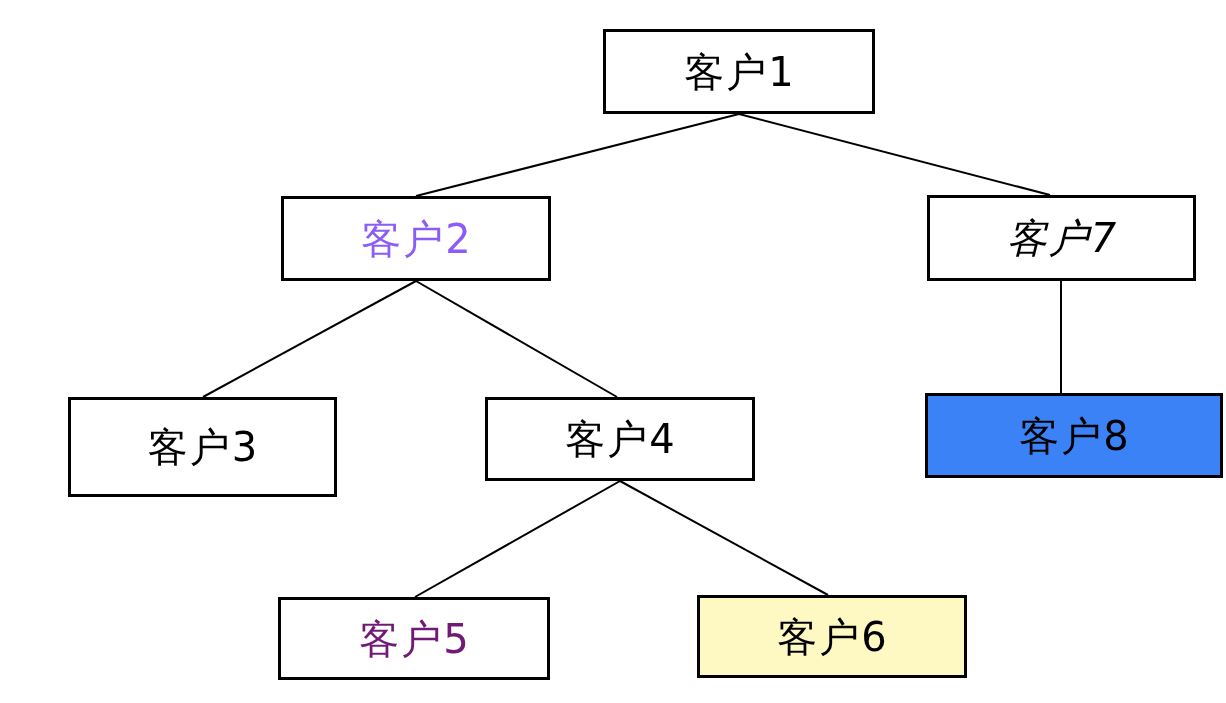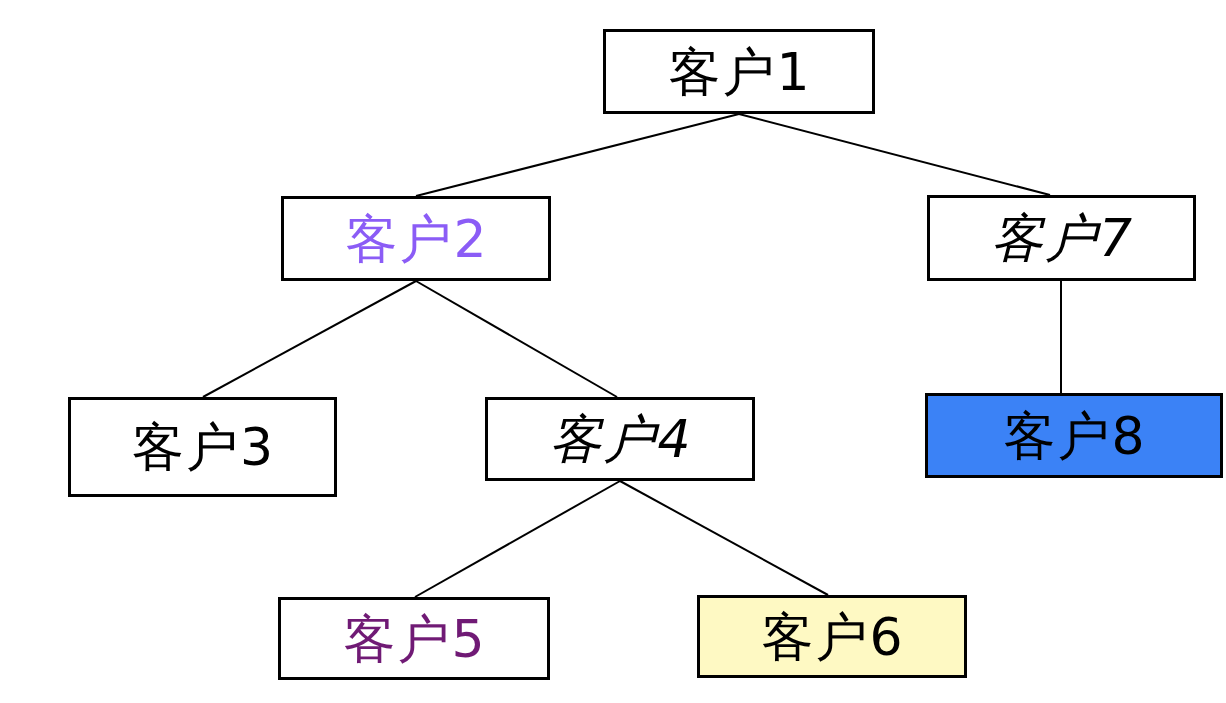--- a/index.html
+++ b/index.html
@@ -25,21 +25,21 @@
   .node {
     position: absolute;
     box-sizing: border-box;
     border: 3px solid #000000;
     background: #ffffff;
     display: flex;
     align-items: center;
     justify-content: center;
   }
   .node .label {
-    font-size: 52px;
+    font-size: 40px;
     color: #000000;
     line-height: 1;
     white-space: nowrap;
     letter-spacing: 2px;
   }
   .node .label .num {
     font-family: "DejaVu Sans", "Liberation Sans", sans-serif;
     letter-spacing: 0;
   }
 </style>
@@ -63,21 +63,21 @@
       <div class="node" style="left: 281px; top: 196px; width: 270px; height: 85px; border-color: rgb(0, 0, 0); background: rgb(255, 255, 255);">
         <span class="label" style="color: #8b5cf6;">客户<span class="num">2</span></span>
       </div>
       <div class="node" style="left: 927px; top: 195px; width: 269px; height: 86px; border-color: rgb(0, 0, 0); background: rgb(255, 255, 255);">
         <span class="label" style="color: rgb(0, 0, 0); font-style: italic;">客户<span class="num">7</span></span>
       </div>
       <div class="node" style="left: 68px; top: 397px; width: 269px; height: 100px; border-color: rgb(0, 0, 0); background: rgb(255, 255, 255);">
         <span class="label" style="color: rgb(0, 0, 0);">客户<span class="num">3</span></span>
       </div>
       <div class="node" style="left: 485px; top: 397px; width: 270px; height: 84px; border-color: rgb(0, 0, 0); background: rgb(255, 255, 255);">
-        <span class="label" style="color: rgb(0, 0, 0); font-style: italic;">客户<span class="num">4</span></span>
+        <span class="label" style="color: rgb(0, 0, 0);">客户<span class="num">4</span></span>
       </div>
       <div class="node" style="left: 925px; top: 393px; width: 298px; height: 85px; border-color: rgb(0, 0, 0); background: #3b82f6;">
         <span class="label" style="color: rgb(0, 0, 0);">客户<span class="num">8</span></span>
       </div>
       <div class="node" style="left: 278px; top: 597px; width: 272px; height: 83px; border-color: rgb(0, 0, 0); background: rgb(255, 255, 255);">
         <span class="label" style="color: #701a75;">客户<span class="num">5</span></span>
       </div>
       <div class="node" style="left: 697px; top: 595px; width: 270px; height: 83px; border-color: rgb(0, 0, 0); background: #fef9c3;">
         <span class="label" style="color: rgb(0, 0, 0);">客户<span class="num">6</span></span>
       </div>

